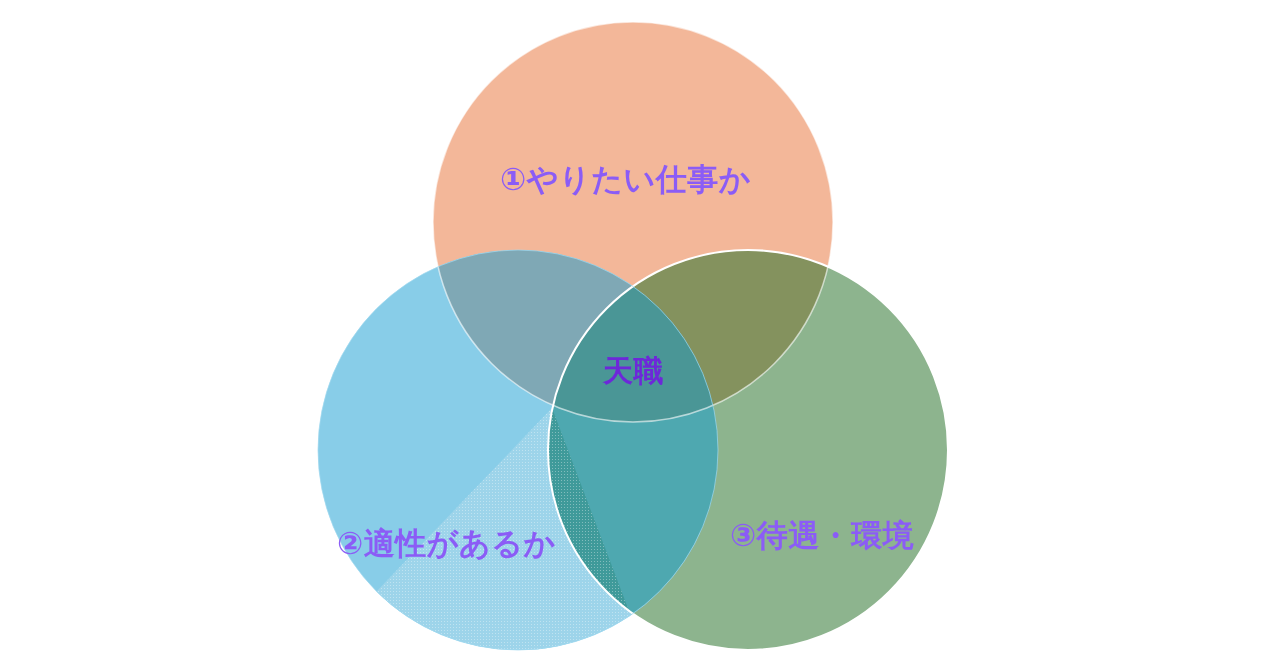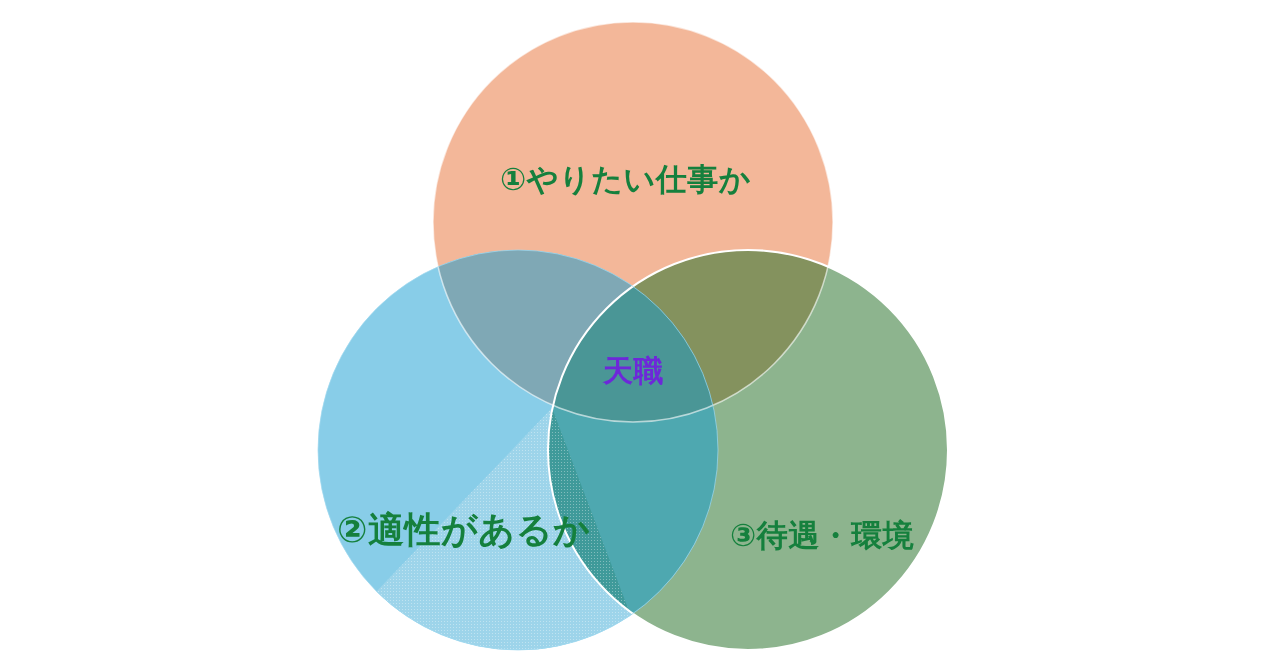--- a/index.html
+++ b/index.html
@@ -18,34 +18,34 @@
       position: absolute;
       left: 0;
       top: 0;
       width: 1280px;
       height: 670px;
     }
     .label {
       position: absolute;
       font-family: "DejaVu Sans", sans-serif;
       font-weight: bold;
-      color: #15803d;
+      color: #8b5cf6;
       white-space: nowrap;
       letter-spacing: 0.5px;
       line-height: 1;
     }
     .label-top {
       left: 500px;
       top: 164px;
       font-size: 31px;
     }
     .label-left {
       left: 337px;
-      top: 512px;
-      font-size: 36px;
+      top: 528px;
+      font-size: 31px;
     }
     .label-right {
       left: 730px;
       top: 520px;
       font-size: 31px;
     }
     .label-center {
       left: 603px;
       top: 356px;
       font-size: 30px;

